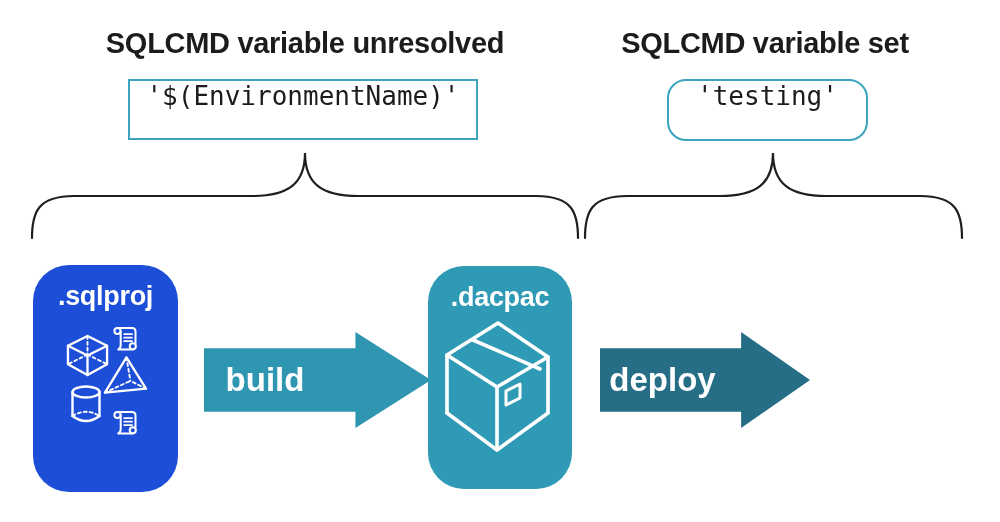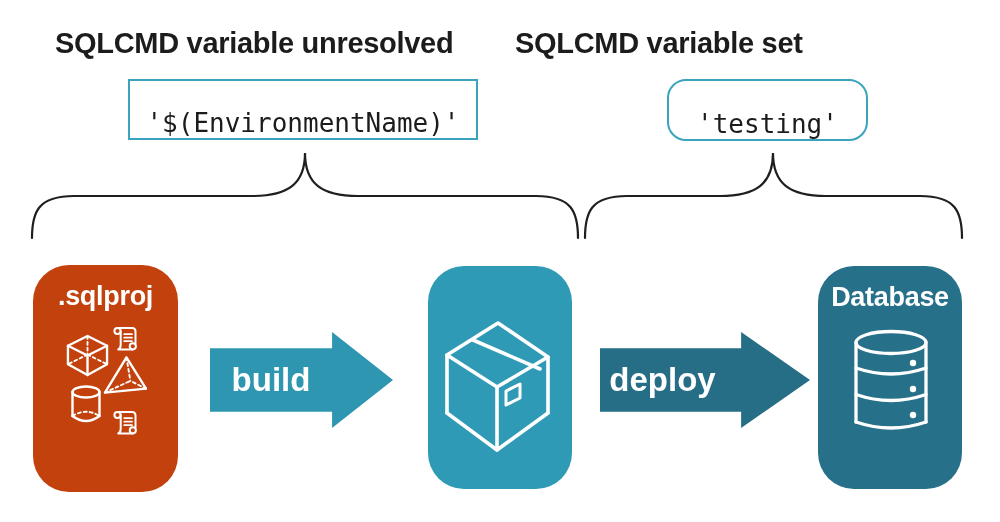--- a/index.html
+++ b/index.html
@@ -1,39 +1,39 @@
 <!DOCTYPE html>
 <html><head>
 <meta charset="utf-8">
 <style>
   html,body { margin:0; padding:0; background:#ffffff; }
   .canvas {
     position:relative; width:1000px; height:522px; background:#ffffff;
     font-family:"Liberation Sans", sans-serif; overflow:hidden;
   }
   .heading {
-    position:absolute; top:27px; width:500px; text-align:left;
+    position:absolute; top:27px; width:500px; text-align:center;
     font-size:29px; font-weight:bold; color:#1c1c1c; letter-spacing:-0.3px;
   }
   .heading.left  { left:55px; }
   .heading.right { left:515px; }
   .codebox {
     position:absolute; top:79px; box-sizing:border-box;
     border:2px solid #3aa3bd; background:#ffffff;
-    display:flex; align-items:flex-end; justify-content:center;
+    display:flex; align-items:flex-start; justify-content:center;
     font-family:"DejaVu Sans Mono", monospace; font-size:26px; color:#1c1c1c;
   }
   .codebox.left  { left:128px; width:350px; height:61px; }
   .codebox.right { left:667px; width:201px; height:62px;border-radius:19px; }
   .braces { position:absolute; left:0; top:150px; }
   .card {
     position:absolute; top:266px; width:144px; height:223px;
     border-radius:36px;
   }
-  .card.sqlproj  { left:33px;  top:265px; width:145px; height:227px; background:#c2410c; }
+  .card.sqlproj  { left:33px;  top:265px; width:145px; height:227px; background:#1d4ed8; }
   .card.dacpac   { left:428px; background:#2f9ab5; }
   .card.database { left:818px; background:#26708a; }
   .card-label {
     position:absolute; top:16px; left:0; width:100%; text-align:center;
     font-size:27px; font-weight:bold; color:#ffffff; letter-spacing:-0.3px;
   }
   .icon { position:absolute; line-height:0; }
   .icon svg { display:block; }
   .sq-scroll-top    { left:79px; top:60px; }
   .sq-cube          { left:33px; top:69px; }
@@ -41,21 +41,21 @@
   .sq-cylinder      { left:37px; top:120px; }
   .sq-scroll-bottom { left:79px; top:144px; }
   .dp-package       { left:16px; top:54px; }
   .db-cyl           { left:34px; top:63px; }
   .arrow {
     position:absolute; top:332px; height:96px;
   }
   .arrow .shape {
     position:absolute; inset:0;
   }
-  .arrow.build  { left:210px; width:183px; }
+  .arrow.build  { left:204px; width:183px;padding-left:44px; }
   .arrow.deploy { left:600px; width:186px;padding-left:24px; }
   .arrow.build .shape {
     background:#2f96b2;
     clip-path:polygon(0% 17%, 66.7% 17%, 66.7% 0%, 100% 50%, 66.7% 100%, 66.7% 83%, 0% 83%);
   }
   .arrow.deploy .shape {
     background:#256e86;
     clip-path:polygon(0% 17%, 67.2% 17%, 67.2% 0%, 100% 50%, 67.2% 100%, 67.2% 83%, 0% 83%);
   }
   .arrow-label {
@@ -133,45 +133,31 @@
       </svg>
     </span>
   </div>
 
   <div class="arrow build">
     <div class="shape"></div>
     <div class="arrow-label">build</div>
   </div>
 
   <div class="card dacpac">
+    <div class="card-label">.dacpac</div>
     <span class="icon dp-package">
       <svg width="107" height="133" viewBox="0 0 107 133" fill="none" stroke="#ffffff" stroke-width="3.6" stroke-linecap="round" stroke-linejoin="round">
         <path d="M54,3 L104,37 L53,67 L3,35 Z"></path>
         <path d="M29,20 L96,49"></path>
         <path d="M3,35 V93 M53,67 V130 M104,37 V93"></path>
         <path d="M3,93 L53,130 L104,93"></path>
         <path d="M62,71 L76,64 L76,78 L62,85 Z" stroke-width="3"></path>
       </svg>
     </span>
   </div>
 
   <div class="arrow deploy">
     <div class="shape"></div>
     <div class="arrow-label">deploy</div>
   </div>
 
-  <div class="card database">
-    <div class="card-label">Database</div>
-    <span class="icon db-cyl">
-      <svg width="78" height="106" viewBox="0 0 78 106" fill="none" stroke="#ffffff" stroke-width="3.3" stroke-linecap="round" stroke-linejoin="round">
-        <ellipse cx="39" cy="13.5" rx="35" ry="11"></ellipse>
-        <path d="M4,13.5 V93 M74,13.5 V93"></path>
-        <path d="M4,93 Q39,105 74,93"></path>
-        <path d="M4,39 Q39,51 74,39"></path>
-        <path d="M4,65.5 Q39,77.5 74,65.5"></path>
-        <circle cx="61" cy="34" r="3.2" fill="#ffffff" stroke="none"></circle>
-        <circle cx="61" cy="60" r="3.2" fill="#ffffff" stroke="none"></circle>
-        <circle cx="61" cy="86" r="3.2" fill="#ffffff" stroke="none"></circle>
-      </svg>
-    </span>
-  </div>
 
 </div>
 
 </body></html>

